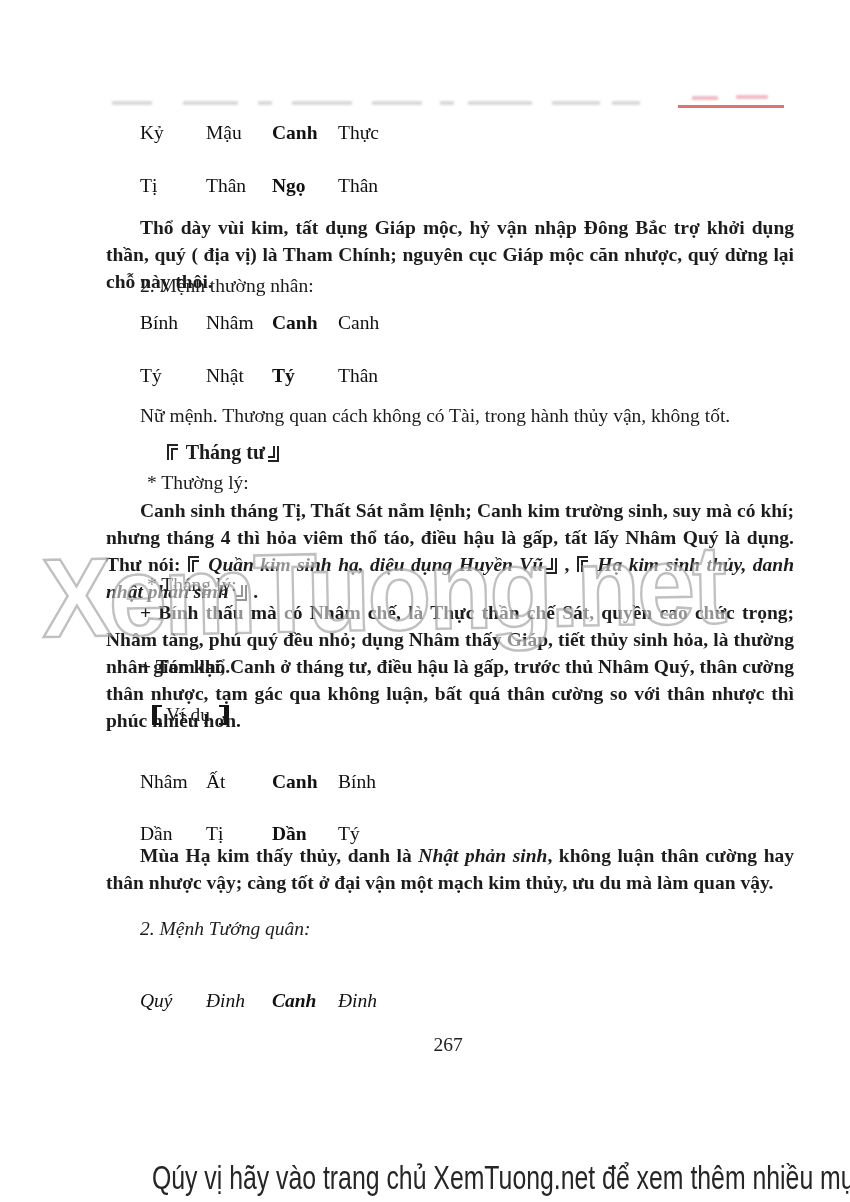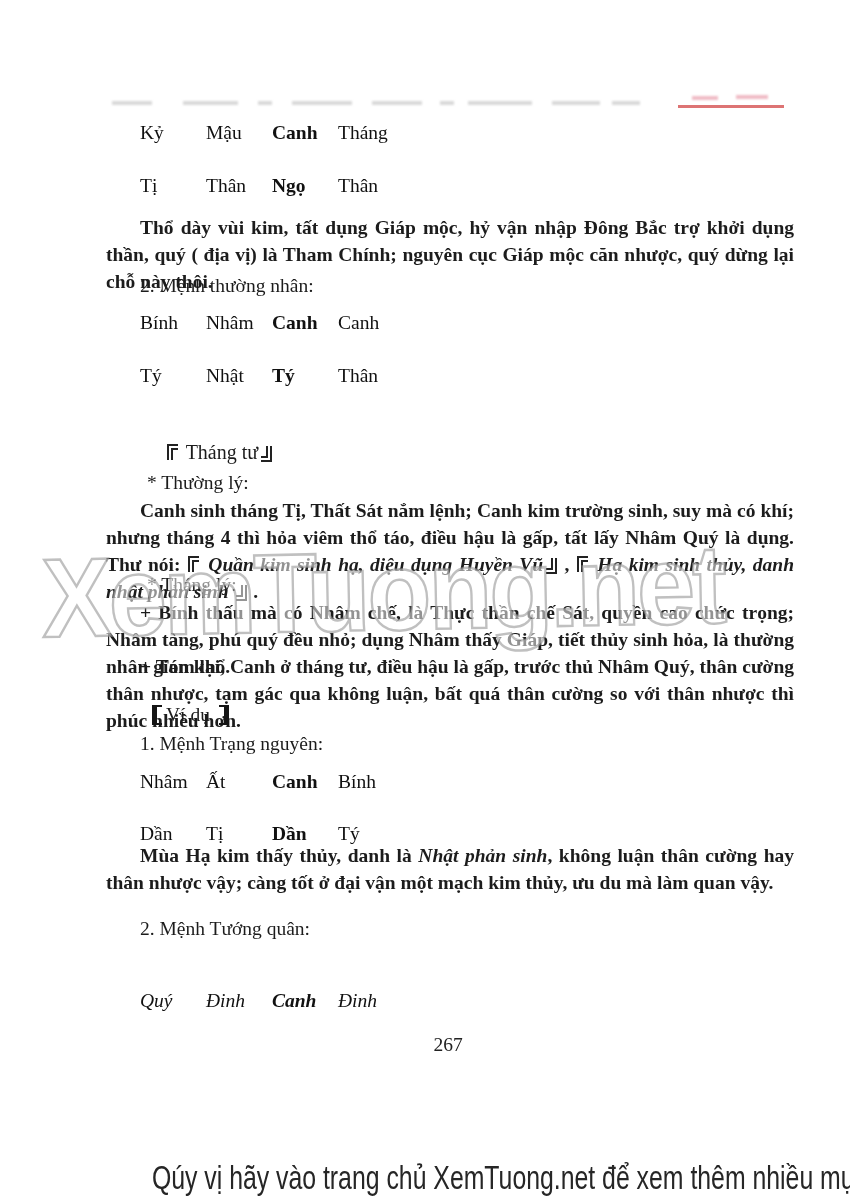--- a/index.html
+++ b/index.html
@@ -15,21 +15,21 @@
   .prow{position:absolute;left:140px;display:flex;font-size:19.5px;line-height:22px;color:#111;align-items:flex-end;}
   .prow span{display:inline-block;width:66px;}
   .prow span:nth-child(3){font-weight:bold;}
   .prow span:nth-child(4){width:auto;}
 
   
   .para{position:absolute;left:106px;width:688px;font-size:19.5px;line-height:27px;
         text-align:justify;}
   .indent{text-indent:34px;font-weight:bold;}
   .label{position:absolute;font-size:19.5px;line-height:24px;white-space:nowrap;}
-  .b{font-weight:normal;}
+  .b{font-weight:bold;}
   .i{font-style:italic;}
   .u{}
 
   
   .g-qo,.g-qc{display:inline-block;position:relative;width:13px;height:18px;vertical-align:-3px;}
   .g-qo{margin-right:2px;}
   .g-qc{margin-left:2px;}
   .g-qo::before{content:"";position:absolute;left:1px;top:0;width:9px;height:14px;
       border-left:2px solid #222;border-top:2px solid #222;}
   .g-qo::after{content:"";position:absolute;left:5px;top:4px;width:5px;height:10px;
@@ -76,21 +76,21 @@
     <div class="smudge" style="left:612px;width:28px;"></div>
     <div class="pink-smudge" style="top:96px;left:692px;width:26px;"></div>
     <div class="pink-smudge" style="top:95px;left:736px;width:32px;"></div>
     <div class="red-line"></div>
   </div>
 
   <div class="prow" style="top:122px;">
     <span>Kỷ</span>
     <span>Mậu</span>
     <span>Canh</span>
-    <span>Tháng</span>
+    <span>Thực</span>
   </div>
   <div class="prow" style="top:175px;">
     <span>Tị</span>
     <span>Thân</span>
     <span>Ngọ</span>
     <span>Thân</span>
   </div>
 
   <div class="para indent" style="top:214px;"><span>Thổ dày vùi kim, tất dụng Giáp mộc, hỷ vận nhập Đông Bắc trợ khởi dụng thần, quý ( địa vị) là Tham Chính; nguyên cục Giáp mộc căn nhược, quý dừng lại chỗ này thôi.</span></div>
 
@@ -102,53 +102,53 @@
     <span>Canh</span>
     <span>Canh</span>
   </div>
   <div class="prow" style="top:365px;">
     <span>Tý</span>
     <span>Nhật</span>
     <span>Tý</span>
     <span>Thân</span>
   </div>
 
+  <div class="label" style="top:404px;left:140px;">Nữ mệnh. Thương quan cách không có Tài, trong hành thủy vận, không tốt.</div>
 
   <div class="label" style="top:440px;left:166px;font-size:20px;"><span class="g-qo"></span><span class="b"> Tháng tư</span><span class="g-qc"></span></div>
 
   <div class="label" style="top:471px;left:147px;"><span>* </span><span class="u">Thường lý:</span></div>
 
   <div class="para indent" style="top:497px;"><span>Canh sinh tháng Tị, Thất Sát nắm lệnh; Canh kim trường sinh, suy mà có khí; nhưng tháng 4 thì hỏa viêm thổ táo, điều hậu là gấp, tất lấy Nhâm Quý là dụng. Thư nói: </span><span class="g-qo"></span><span class="i"> Quần kim sinh hạ, diệu dụng Huyền Vũ</span><span class="g-qc"></span><span> , </span><span class="g-qo"></span><span class="i"> Hạ kim sinh thủy, danh nhật phản sinh </span><span class="g-qc"></span><span> .</span></div>
 
   <div class="label" style="top:573px;left:147px;"><span>* </span><span class="u">Tháng lý:</span></div>
 
   <div class="para indent" style="top:599px;"><span>+ Bính thấu mà có Nhâm chế, là Thực thần chế Sát, quyền cao chức trọng; Nhâm tàng, phú quý đều nhỏ; dụng Nhâm thấy Giáp, tiết thủy sinh hỏa, là thường nhân gian khổ.</span></div>
 
   <div class="para indent" style="top:653px;"><span>+ Tóm lại, Canh ở tháng tư, điều hậu là gấp, trước thủ Nhâm Quý, thân cường thân nhược, tạm gác qua không luận, bất quá thân cường so với thân nhược thì phúc nhiều hơn.</span></div>
 
   <div class="label" style="top:703px;left:152px;"><span class="g-bo"></span><span>Ví dụ </span><span class="g-bc"></span></div>
 
-  <div class="label" style="top:732px;left:140px;">1. Mệnh Trạng nguyên:</div>
 
   <div class="prow" style="top:771px;">
     <span>Nhâm</span>
     <span>Ất</span>
     <span>Canh</span>
     <span>Bính</span>
   </div>
   <div class="prow" style="top:823px;">
     <span>Dần</span>
     <span>Tị</span>
     <span>Dần</span>
     <span>Tý</span>
   </div>
 
   <div class="para indent" style="top:842px;"><span>Mùa Hạ kim thấy thủy, danh là </span><span class="i">Nhật phản sinh</span><span>, không luận thân cường hay thân nhược vậy; càng tốt ở đại vận một mạch kim thủy, ưu du mà làm quan vậy.</span></div>
 
-  <div class="label" style="top:917px;left:140px;">2. Mệnh Tướng quân:</div>
+  <div class="label" style="top:917px;left:140px;font-style:italic;">2. Mệnh Tướng quân:</div>
 
   <div class="prow" style="top:990px;font-style:italic;">
     <span>Quý</span>
     <span>Đinh</span>
     <span>Canh</span>
     <span>Đinh</span>
   </div>
 
   <div class="page-number">267</div>
 

